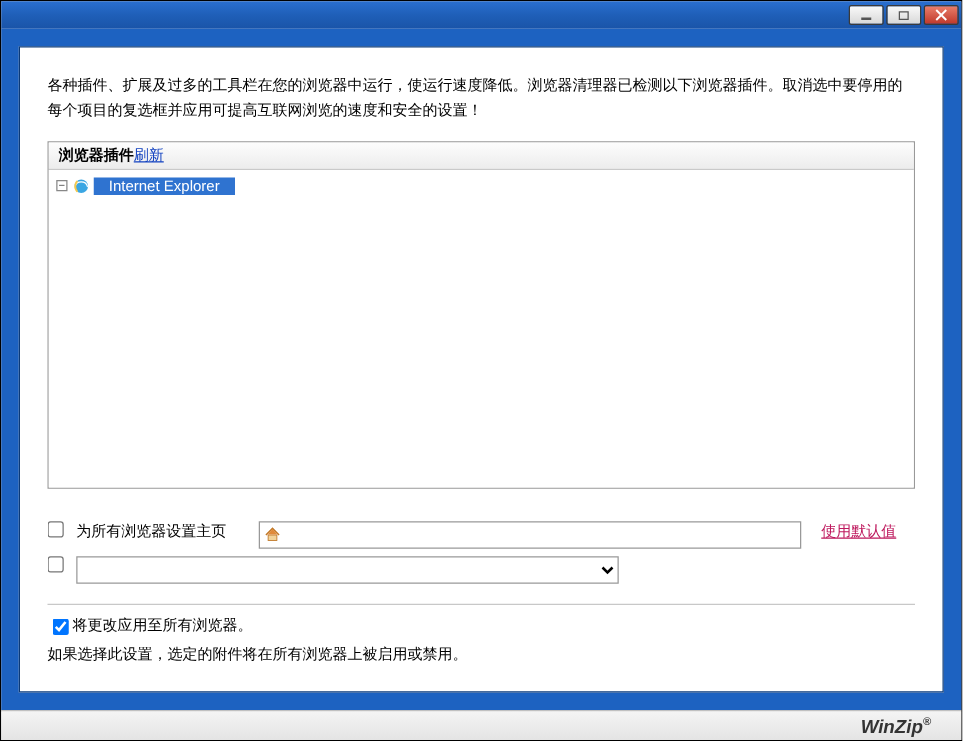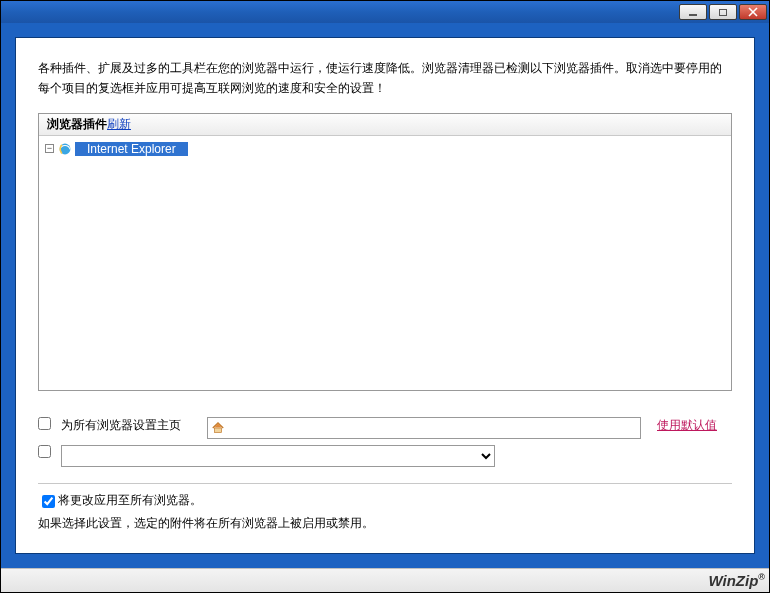--- a/index.html
+++ b/index.html
@@ -222,21 +222,21 @@
     border-radius:2px;
   }
   
   .statusbar {
     height: 24px;
     background: linear-gradient(to bottom,#f4f4f4,#e4e4e4);
     border-top:1px solid #c0c0c0;
     display:flex;
     align-items:center;
     justify-content:flex-end;
-    padding: 0 4px;
+    padding: 0 24px;
   }
   .brand {
     font-family: "Segoe UI", Arial, sans-serif;
     font-weight:bold;
     font-style:italic;
     font-size:15px;
     color:#333;
   }
   .brand sup { font-size:9px; font-style:normal; }
 </style>

